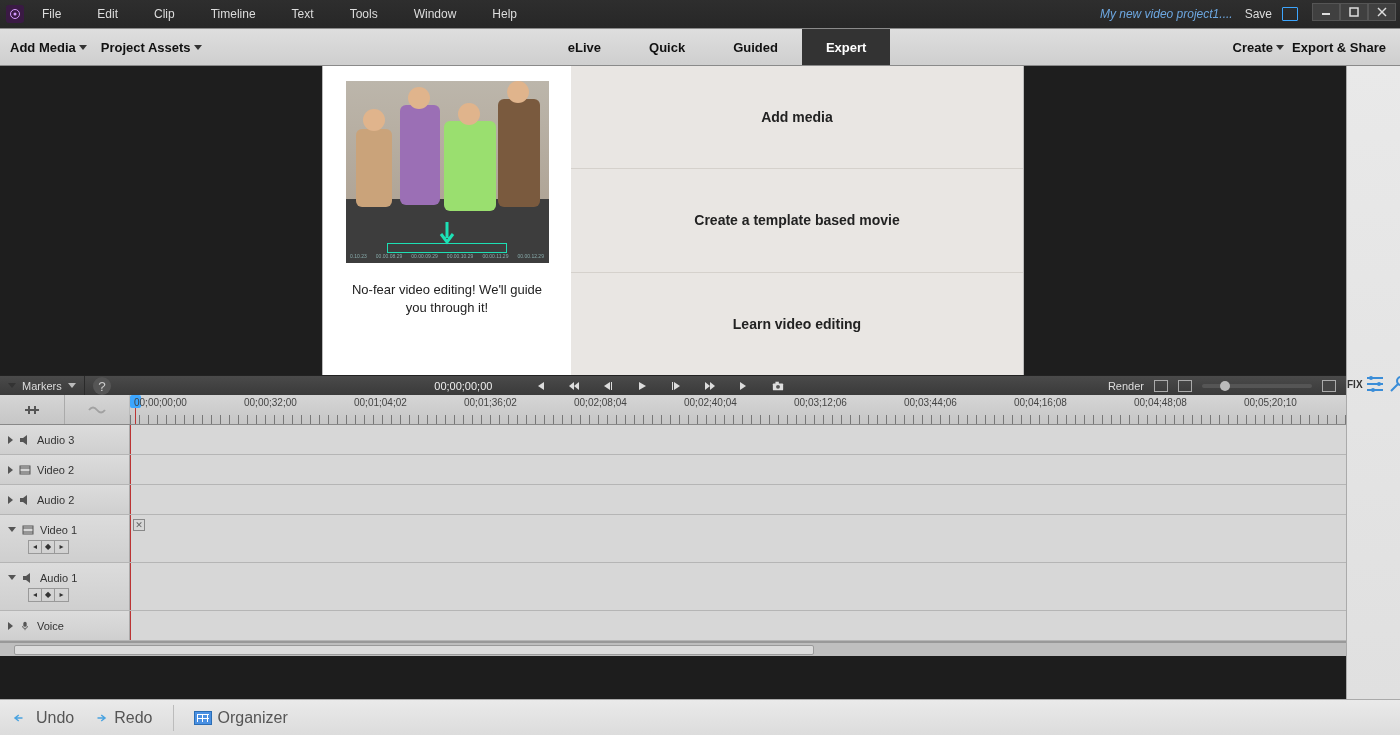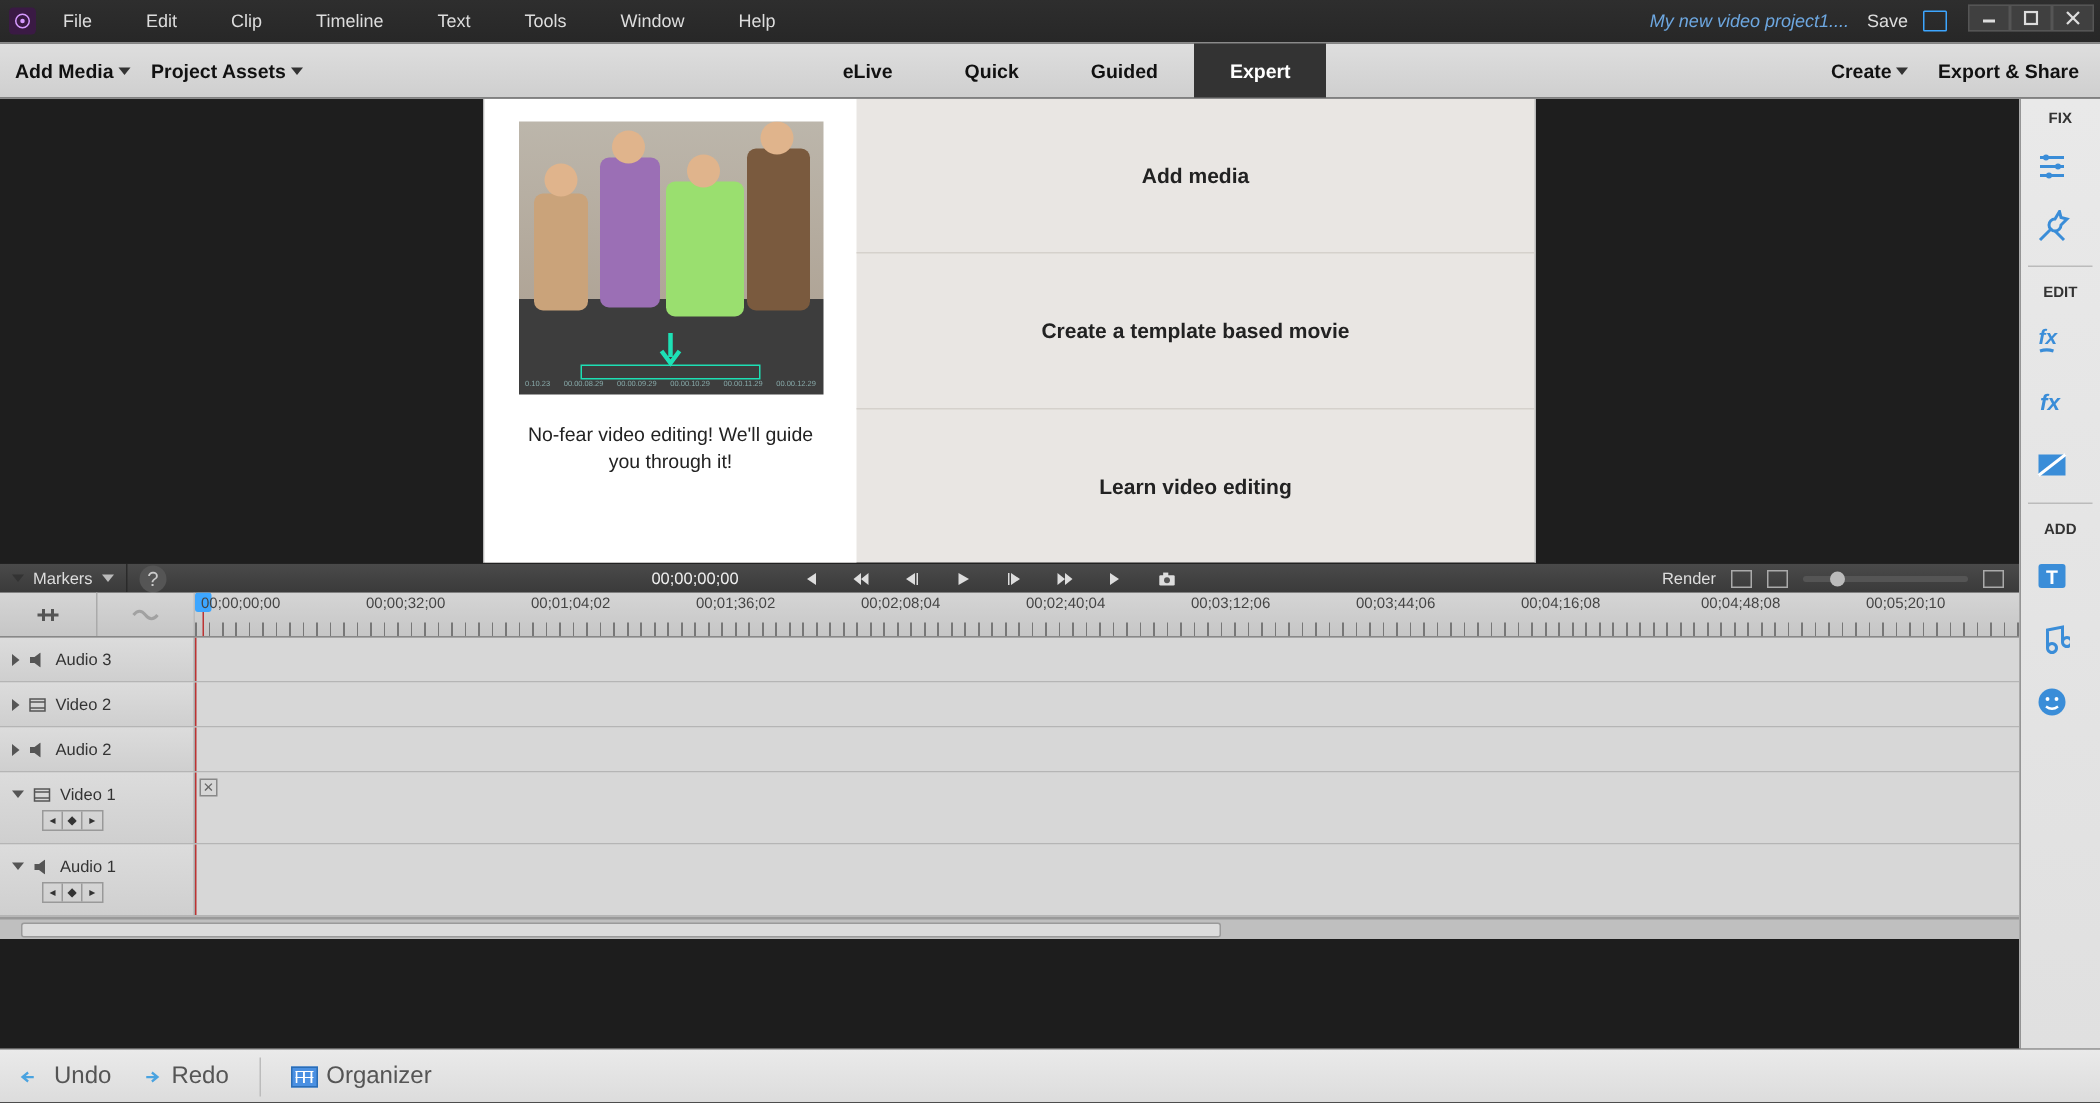--- a/index.html
+++ b/index.html
@@ -19,21 +19,21 @@
   .winbtn.close{border-top-right-radius:0;}
   .winbtn svg{width:10px;height:10px;}
   
   .toolbar{height:38px;background:linear-gradient(#dedede,#cfcfcf);border-top:1px solid #8a8a8a;border-bottom:1px solid #8a8a8a;display:flex;align-items:center;font-size:13px;font-weight:bold;color:#111;}
   .toolbar .tleft{display:flex;gap:14px;padding-left:10px;}
   .toolbar .drop{display:flex;align-items:center;gap:3px;cursor:default;}
   .caret{width:0;height:0;border-left:4px solid transparent;border-right:4px solid transparent;border-top:5px solid #333;display:inline-block;}
   .toolbar .tcenter{flex:1;display:flex;justify-content:center;align-items:stretch;height:100%;}
   .mode-tab{padding:0 24px;display:flex;align-items:center;height:100%;cursor:default;}
   .mode-tab.active{background:#333;color:#fff;}
-  .toolbar .tright{display:flex;gap:20px;padding-right:14px;}
+  .toolbar .tright{display:flex;gap:8px;padding-right:14px;}
   
   .main{height:calc(735px - 28px - 38px - 36px);display:flex;}
   .stage-col{flex:1;display:flex;flex-direction:column;min-width:0;}
   .stage{flex:0 0 309px;background:#1e1e1e;display:flex;justify-content:center;position:relative;}
   .panel-card{width:702px;background:#e9e6e3;border-left:1px solid #bbb;border-right:1px solid #bbb;display:flex;}
   .card-left{width:248px;background:#fff;padding:15px;display:flex;flex-direction:column;align-items:center;}
   .thumb{width:203px;height:182px;background:linear-gradient(#bcb6ab 0%,#b0a597 65%,#3d3d3d 65%,#3d3d3d 100%);display:flex;flex-direction:column;justify-content:flex-end;position:relative;overflow:hidden;}
   .thumb .people{position:absolute;inset:0 0 36px 0;}
   .thumb .person{position:absolute;border-radius:6px;}
   .thumb .p1{left:10px;top:48px;width:36px;height:78px;background:#caa37a;}
@@ -92,21 +92,21 @@
   .hscroll{height:14px;background:#bfbfbf;border-top:1px solid #999;position:relative;}
   .hscroll .thumb{position:absolute;left:14px;top:2px;height:10px;width:800px;background:#dcdcdc;border:1px solid #9a9a9a;border-radius:2px;}
   
   .bottombar{height:36px;background:linear-gradient(#eaeaea,#dcdcdc);display:flex;align-items:center;gap:16px;padding:0 12px;border-top:1px solid #aaa;font-size:16px;}
   .bb-btn{display:flex;align-items:center;gap:6px;color:#555;}
   .bb-btn svg{width:18px;height:18px;}
   .bb-sep{width:1px;height:26px;background:#bcbcbc;margin:0 4px;}
   .org-icon{width:18px;height:14px;background:#4a90e2;border:1px solid #2a6db5;position:relative;}
   .org-icon:before{content:"";position:absolute;inset:2px;background-image:linear-gradient(#fff 1px,transparent 1px),linear-gradient(90deg,#fff 1px,transparent 1px);background-size:5px 4px;}
   
-  .rail{width:54px;background:linear-gradient(#e9e9e9,#e0e0e0);border-left:1px solid #aaa;display:flex;flex-direction:column;align-items:center;font-size:10px;color:#333;}
+  .rail{width:54px;background:linear-gradient(#e9e9e9,#e0e0e0);border-left:1px solid #aaa;display:flex;flex-direction:row;align-items:center;font-size:10px;color:#333;}
   .rail .section-label{margin:8px 0 4px;font-weight:bold;}
   .rail .ricon{width:36px;height:34px;display:flex;align-items:center;justify-content:flex-start;margin:4px 0;cursor:default;}
   .rail .ricon svg{width:24px;height:24px;}
   .rail hr{width:80%;border:none;border-top:1px solid #bbb;margin:4px 0;}
 </style>
 </head>
 <body>
 
 <div class="titlebar">
   <div class="app-icon">
@@ -386,20 +386,33 @@
           <div class="frame-nav">
               <div>◂</div>
               <div>◆</div>
               <div>▸</div>
             </div>
         </div>
         <div class="lane">
             <div class="edge"></div>
           </div>
       </div>
+      <div class="track">
+        <div class="hdr">
+            <span class="tri r"></span>
+            <svg class="spk" viewBox="0 0 10 12">
+              <rect x="3" y="1" width="4" height="6" rx="2" fill="#555"></rect>
+              <path d="M2 6a3 3 0 006 0M5 9v2" stroke="#555" fill="none"></path>
+            </svg>
+            <span>Voice</span>
+          </div>
+        <div class="lane">
+            <div class="edge"></div>
+          </div>
+      </div>
     </div>
     <div class="hscroll">
         <div class="thumb"></div>
       </div>
   </div>
 
   <div class="rail">
     <div class="section-label">FIX</div>
     <div class="ricon">
         <svg viewBox="0 0 24 24">

